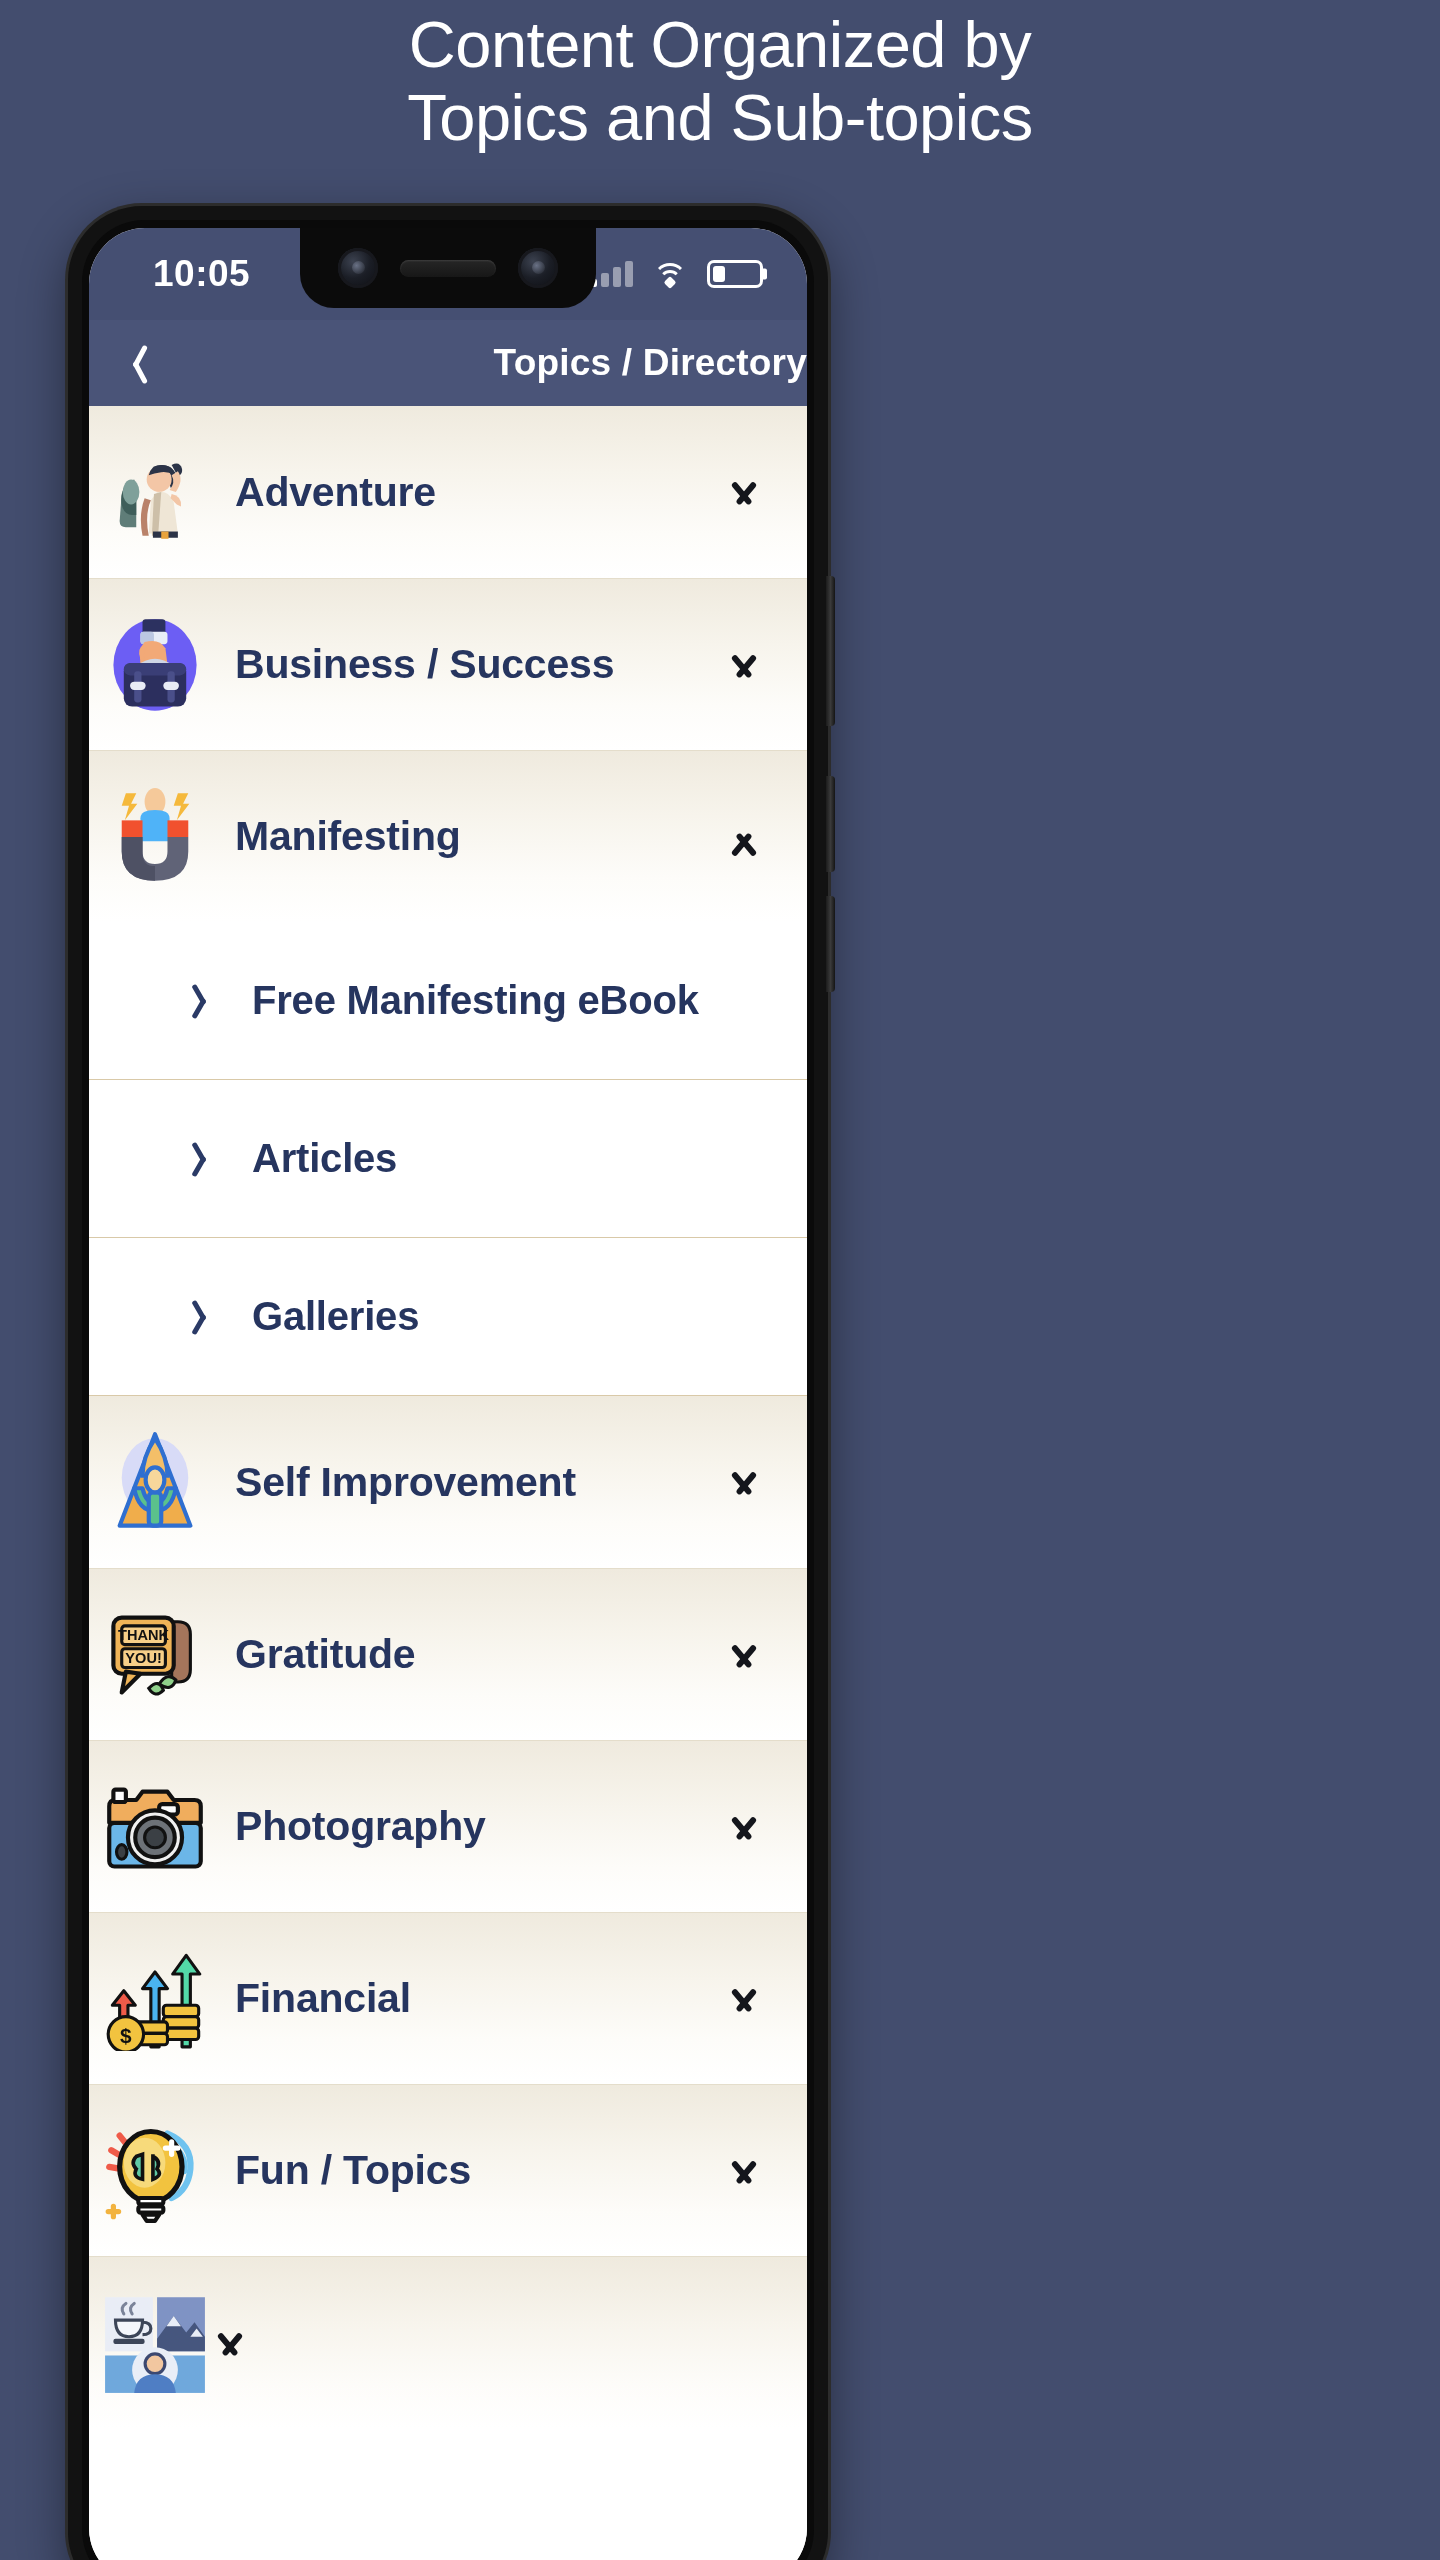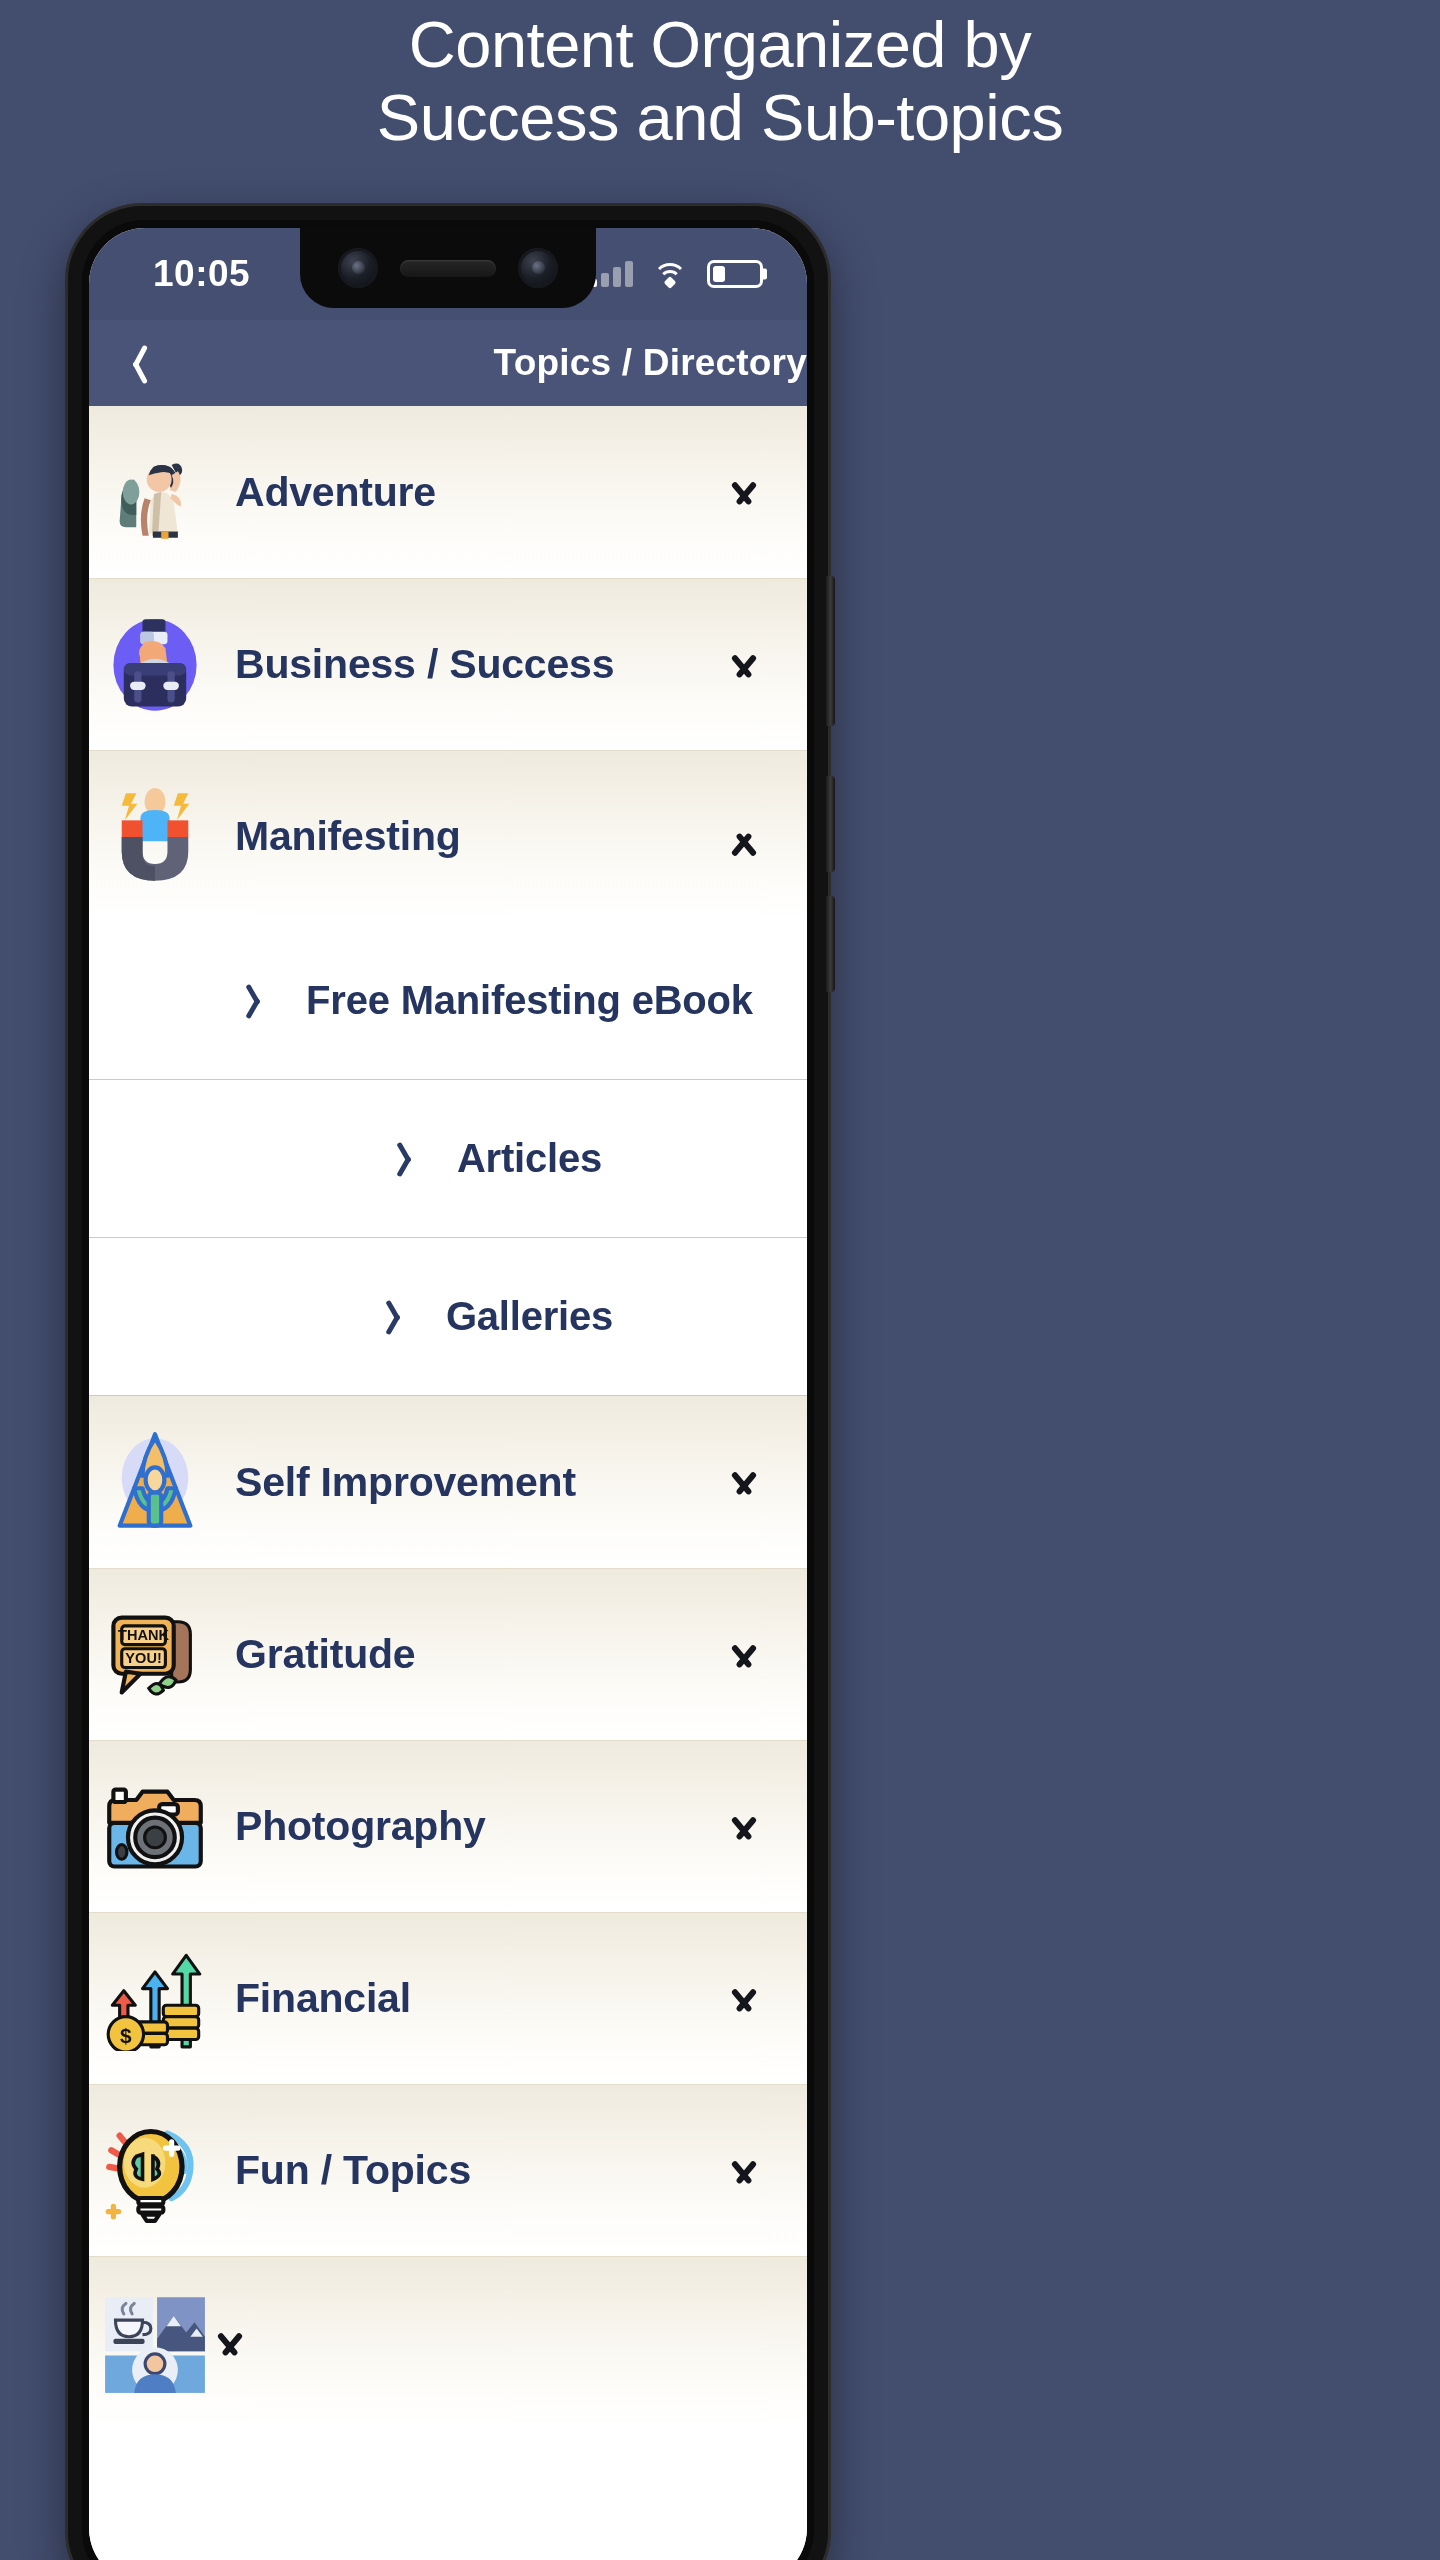--- a/index.html
+++ b/index.html
@@ -205,42 +205,41 @@
   .chev.up::after  { left:31px; transform:rotate(-40deg); transform-origin:bottom; }
 
   
   .subrow {
     height:158px;
     display:flex; align-items:center;
     background:#ffffff;
     padding-left:105px;
     border-bottom:1px solid #d9c9a8;
     cursor:pointer;
-    justify-content:center;
   }
   .sub-chev { width:26px; height:40px; position:relative; flex:0 0 26px; }
   .sub-chev::before, .sub-chev::after {
     content:""; position:absolute; left:8px; width:5px; height:22px;
     background:#2a3a66; border-radius:3px;
   }
   .sub-chev::before { top:1px;  transform:rotate(-30deg); transform-origin:bottom; }
   .sub-chev::after  { top:18px; transform:rotate(30deg);  transform-origin:top; }
   .sub-label {
     margin-left:32px; color:#26355f;
     font-size:40px; font-weight:700; letter-spacing:-.2px;
   }
 
   svg { display:block; width:100%; height:100%; }
 </style>
 </head>
 <body>
 
 <div class="promo">
   <span class="promo-line">Content Organized by</span>
-  <span class="promo-line">Success and Sub-topics</span>
+  <span class="promo-line">Topics and Sub-topics</span>
 </div>
 
 <div class="device">
   <div class="btn-right btn-power"></div>
   <div class="btn-right btn-vol-up"></div>
   <div class="btn-right btn-vol-dn"></div>
 
   <div class="device-inner">
     <div class="screen">
 

